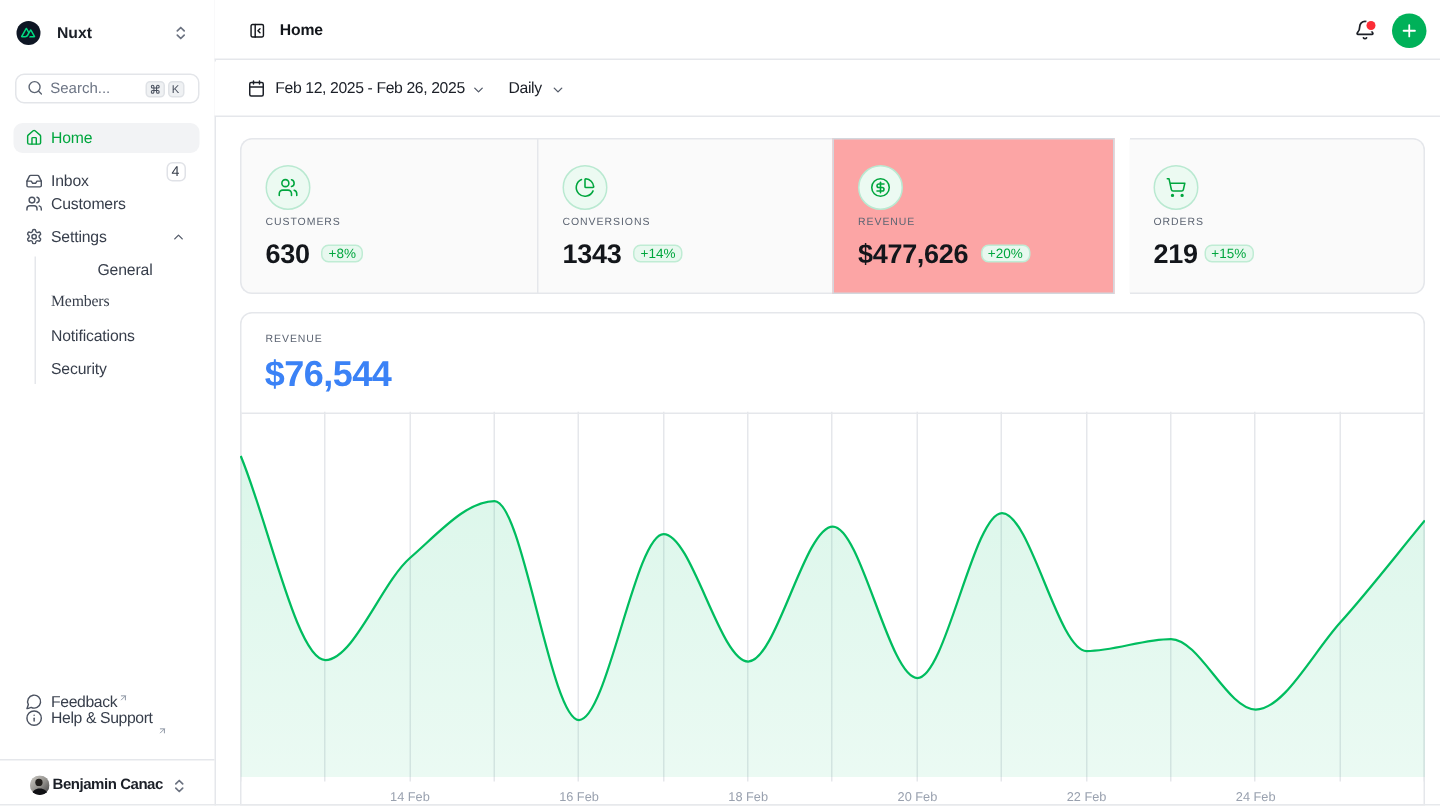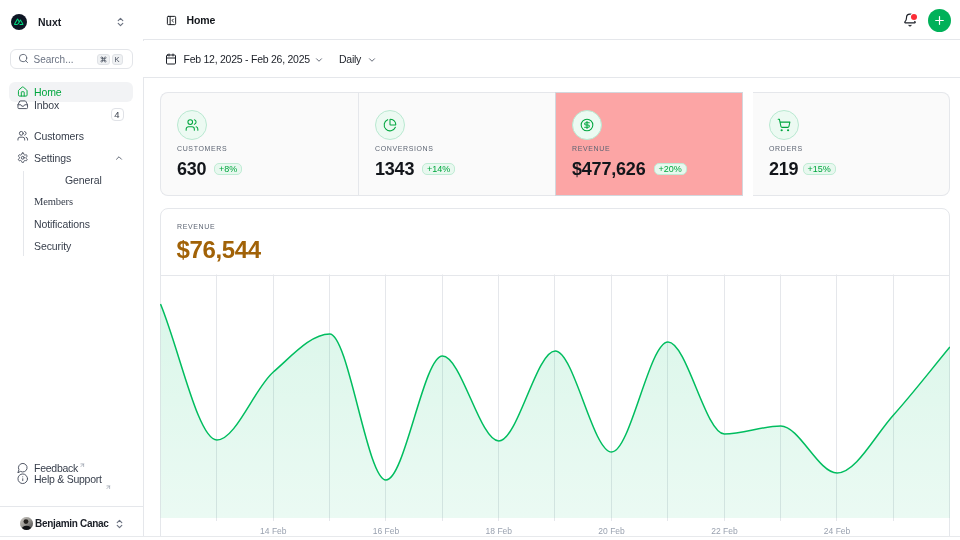--- a/index.html
+++ b/index.html
@@ -59,21 +59,21 @@
     </div>
   <div class="abs" style="left:111.5px; top:53.5px; width:11px; height:11px; background:#eff1f3; border:1px solid #dfe2e6; border-radius:3px; display:flex; align-items:center; justify-content:center; font-size:7.5px; font-weight:500; color:#49505e;">K</div>
 
   <div class="navitem active" style="top:81.5px;">
     <svg class="nic ic" width="11.5" height="11.5" viewBox="0 0 24 24" fill="none" stroke="currentColor" stroke-width="2" stroke-linecap="round" stroke-linejoin="round">
         <path d="M15 21v-8a1 1 0 0 0-1-1h-4a1 1 0 0 0-1 1v8"></path>
         <path d="M3 10a2 2 0 0 1 .709-1.528l7-6a2 2 0 0 1 2.582 0l7 6A2 2 0 0 1 21 10v9a2 2 0 0 1-2 2H5a2 2 0 0 1-2-2z"></path>
       </svg>
     <span>Home</span>
   </div>
-  <div class="navitem" style="top:95px;">
+  <div class="navitem" style="top:111px;">
     <svg class="nic ic" width="11.5" height="11.5" viewBox="0 0 24 24" fill="none" stroke="currentColor" stroke-width="2" stroke-linecap="round" stroke-linejoin="round">
         <polyline points="22 12 16 12 14 15 10 15 8 12 2 12"></polyline>
         <path d="M5.45 5.11 2 12v6a2 2 0 0 0 2 2h16a2 2 0 0 0 2-2v-6l-3.45-6.89A2 2 0 0 0 16.76 4H7.24a2 2 0 0 0-1.79 1.11z"></path>
       </svg>
     <span>Inbox</span>
   </div>
   <div class="abs" style="left:110.5px; top:107.5px; width:13px; height:13px; border:1px solid #e0e2e7; border-radius:4px; display:flex; align-items:center; justify-content:center; font-size:9.5px; color:#373e4b; background:#fff;">4</div>
   <div class="navitem" style="top:125.5px;">
     <svg class="nic ic" width="11.5" height="11.5" viewBox="0 0 24 24" fill="none" stroke="currentColor" stroke-width="2" stroke-linecap="round" stroke-linejoin="round">
         <path d="M16 21v-2a4 4 0 0 0-4-4H6a4 4 0 0 0-4 4v2"></path>
@@ -225,21 +225,21 @@
         <path d="M2.05 2.05h2l2.66 12.42a2 2 0 0 0 2 1.58h9.78a2 2 0 0 0 1.95-1.57l1.65-7.43H5.12"></path>
       </svg>
     </div>
   <div class="statlabel">ORDERS</div>
   <div class="statvalue">219</div>
   <div class="badge" style="left:49.5px;">+15%</div>
 </div>
 
 <div class="abs" style="left:160px; top:208px; width:790px; height:329px; background:#fff; border:1px solid #e5e7eb; border-radius:8px 8px 0 0;">
   <div class="abs" style="left:16px; top:13.5px; font-size:7px; font-weight:500; letter-spacing:0.62px; color:#5d6573;">REVENUE</div>
-  <div class="abs" style="left:15.5px; top:27px; font-size:24px; font-weight:700; letter-spacing:-0.35px; color:#a16207;">$76,544</div>
+  <div class="abs" style="left:15.5px; top:27px; font-size:24px; font-weight:700; letter-spacing:-0.35px; color:#3b82f6;">$76,544</div>
   <div class="abs" style="left:0; top:65.5px; width:788px; height:1px; background:#e5e7eb;"></div>
 </div>
 <svg class="abs" style="left:160px; top:208px;" width="790" height="329" viewBox="160 208 790 329" fill="none">
   <defs>
     <linearGradient id="areag" x1="0" y1="274" x2="0" y2="518" gradientUnits="userSpaceOnUse">
       <stop offset="0" stop-color="#00c16a" stop-opacity="0.15"></stop>
       <stop offset="1" stop-color="#00c16a" stop-opacity="0.08"></stop>
     </linearGradient>
   </defs>
   <g stroke="#e5e7eb" stroke-width="1">

